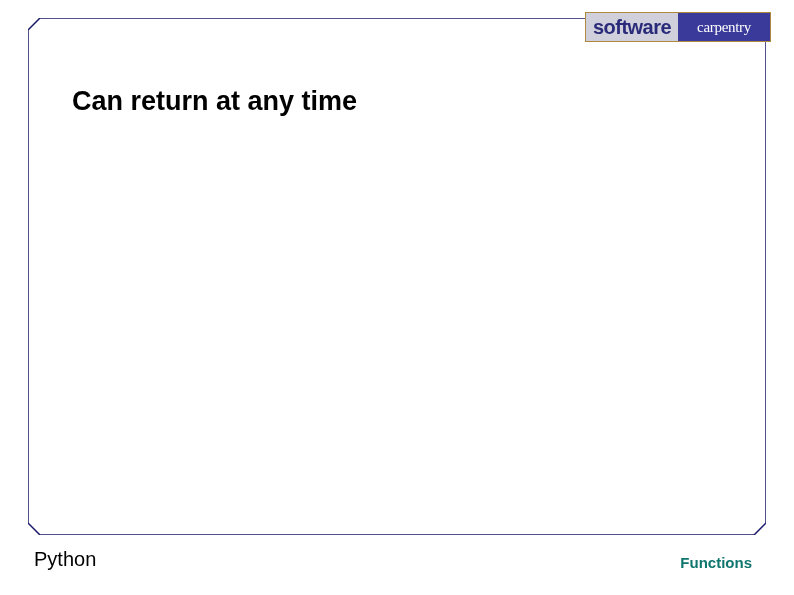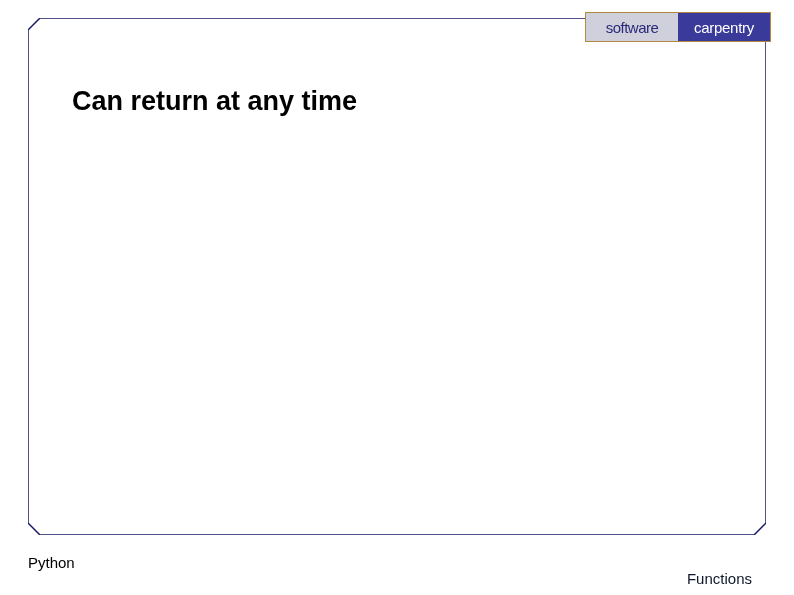--- a/index.html
+++ b/index.html
@@ -31,60 +31,62 @@
     flex: 1;
     display: flex;
     flex-direction: column;
     align-items: center;
     justify-content: center;
     background: #d0d0dc;
     height: 100%;
     position: relative;
   }
   .logo-left-text {
-    font-size: 15px;
-    font-weight: normal;
+    font-size: 20px;
+    font-weight: bold;
     color: #2a2a7a;
     letter-spacing: -0.5px;
   }
   .logo-right {
     flex: 1;
     display: flex;
     align-items: center;
     justify-content: center;
     background: #3a3a9a;
     height: 100%;
   }
   .logo-right-text {
     font-size: 15px;
     font-weight: normal;
     color: #ffffff;
     letter-spacing: -0.3px;
+    font-family: Liberation Serif, serif;
   }
   .heading {
     position: absolute;
     top: 86px;
     left: 72px;
     font-size: 27px;
     color: #000000;
     font-weight: bold;
   }
   .footer-left {
     position: absolute;
     bottom: 24px;
-    left: 28px;
-    font-size: 15px;
+    left: 34px;
+    font-size: 20px;
     color: #000000;
   }
   .footer-right {
     position: absolute;
-    bottom: 8px;
+    bottom: 24px;
     right: 42px;
     font-size: 15px;
-    color: #0f172a;
+    color: #0f766e;
+    font-weight: bold;
   }
   
   .frame-svg {
     position: absolute;
     top: 18px;
     left: 28px;
     width: 738px;
     height: 517px;
     z-index: 1;
   }

